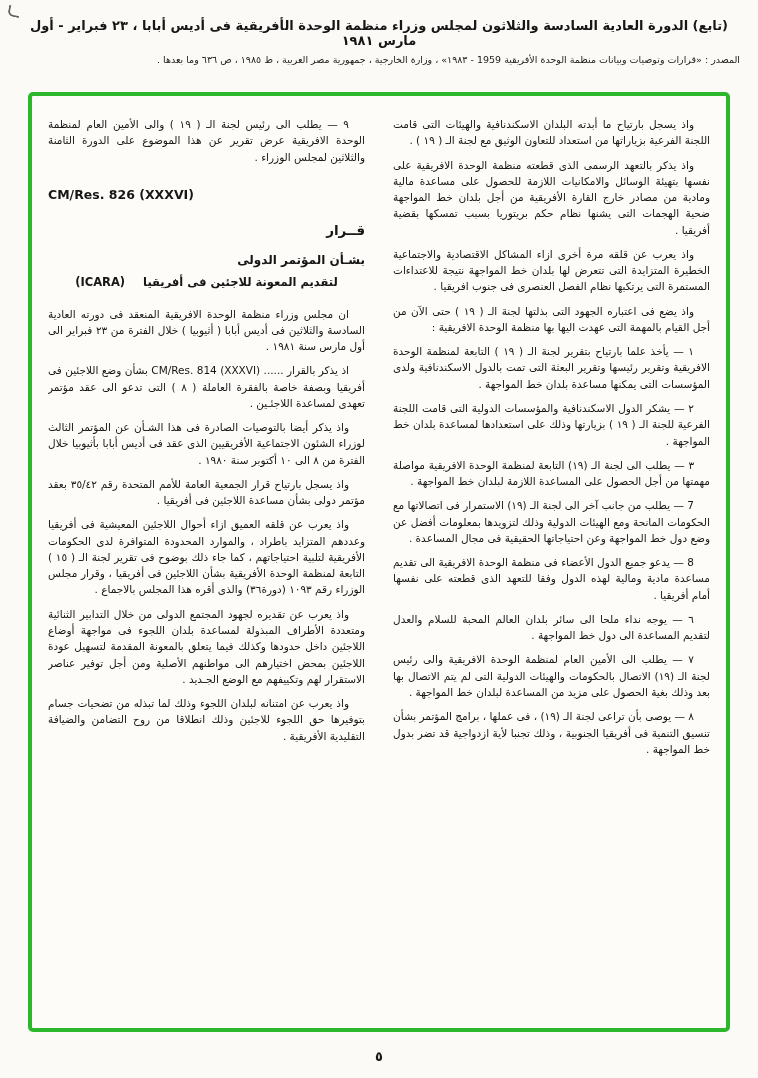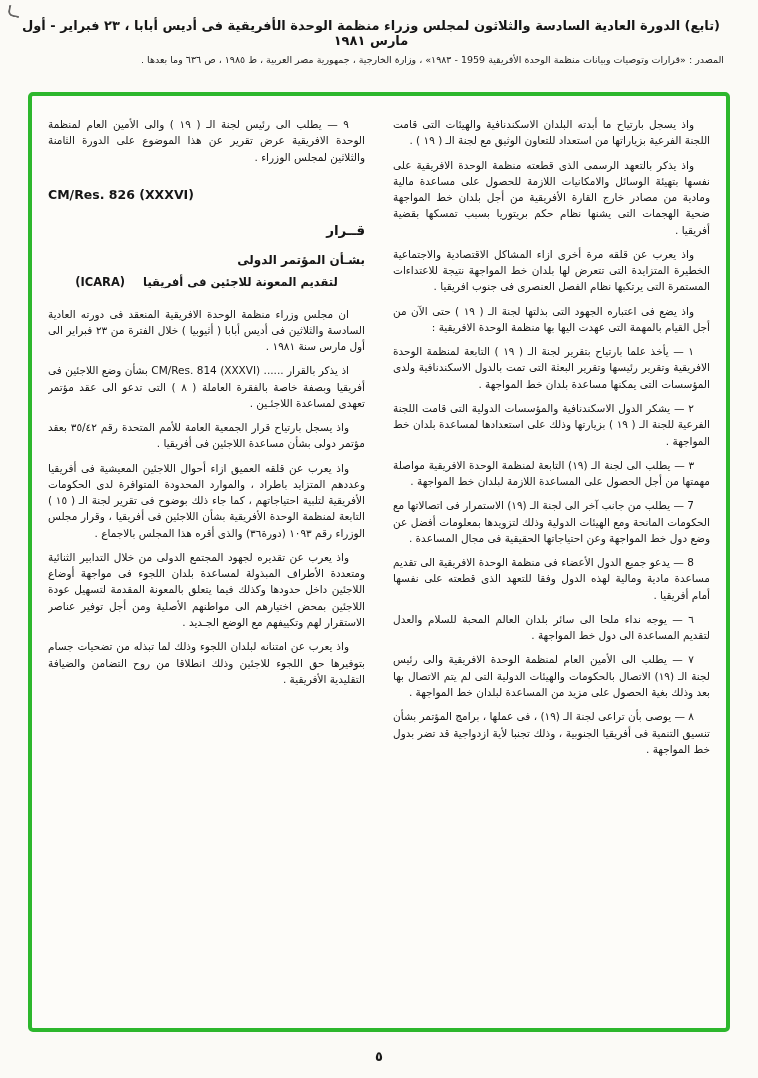--- a/index.html
+++ b/index.html
@@ -7,21 +7,21 @@
     width:758px;height:1078px;
     background:#fbfaf6;
     font-family:"DejaVu Sans", sans-serif;
     color:#161616;
     position:relative;
     overflow:hidden;
   }
   
   .page-header{
     direction:rtl;
-    padding:18px 32px 0 16px;
+    padding:18px 16px 0 16px;
     text-align:center;
   }
   .header-title{
     font-size:13px;
     font-weight:bold;
     letter-spacing:0.2px;
   }
   .header-source{
     direction:rtl;
     text-align:right;
@@ -149,20 +149,21 @@
 
       <div class="res-heading">قــرار</div>
       <div class="res-sub1">بشـأن المؤتمر الدولى</div>
       <div class="res-sub2">
         <span>لتقديم المعونة للاجئين فى أفريقيا</span>
         <span class="icara">(ICARA)</span>
       </div>
 
       <p>ان مجلس وزراء منظمة الوحدة الافريقية المنعقد فى دورته العادية السادسة والثلاثين فى أديس أبابا ( أثيوبيا ) خلال الفترة من ٢٣ فبراير الى أول مارس سنة ١٩٨١ .</p>
       <p>اذ يذكر بالقرار ...... CM/Res. 814 (XXXVI) بشأن وضع اللاجئين فى أفريقيا وبصفة خاصة بالفقرة العاملة ( ٨ ) التى تدعو الى عقد مؤتمر تعهدى لمساعدة اللاجئـين .</p>
+      <p>واذ يذكر أيضا بالتوصيات الصادرة فى هذا الشـأن عن المؤتمر الثالث لوزراء الشئون الاجتماعية الأفريقيين الذى عقد فى أديس أبابا بأثيوبيا خلال الفترة من ٨ الى ١٠ أكتوبر سنة ١٩٨٠ .</p>
       <p>واذ يسجل بارتياح قرار الجمعية العامة للأمم المتحدة رقم ٣٥/٤٢ بعقد مؤتمر دولى بشأن مساعدة اللاجئين فى أفريقيا .</p>
       <p>واذ يعرب عن قلقه العميق ازاء أحوال اللاجئين المعيشية فى أفريقيا وعددهم المتزايد باطراد ، والموارد المحدودة المتوافرة لدى الحكومات الأفريقية لتلبية احتياجاتهم ، كما جاء ذلك بوضوح فى تقرير لجنة الـ ( ١٥ ) التابعة لمنظمة الوحدة الأفريقية بشأن اللاجئين فى أفريقيا ، وقرار مجلس الوزراء رقم ١٠٩٣ (دورة٣٦) والذى أقره هذا المجلس بالاجماع .</p>
       <p>واذ يعرب عن تقديره لجهود المجتمع الدولى من خلال التدابير الثنائية ومتعددة الأطراف المبذولة لمساعدة بلدان اللجوء فى مواجهة أوضاع اللاجئين داخل حدودها وكذلك فيما يتعلق بالمعونة المقدمة لتسهيل عودة اللاجئين بمحض اختيارهم الى مواطنهم الأصلية ومن أجل توفير عناصر الاستقرار لهم وتكييفهم مع الوضع الجـديد .</p>
       <p>واذ يعرب عن امتنانه لبلدان اللجوء وذلك لما تبذله من تضحيات جسام بتوفيرها حق اللجوء للاجئين وذلك انطلاقا من روح التضامن والضيافة التقليدية الأفريقية .</p>
     </section>
 
   </div>
 </div>
 
 <div class="page-number">٥</div>

